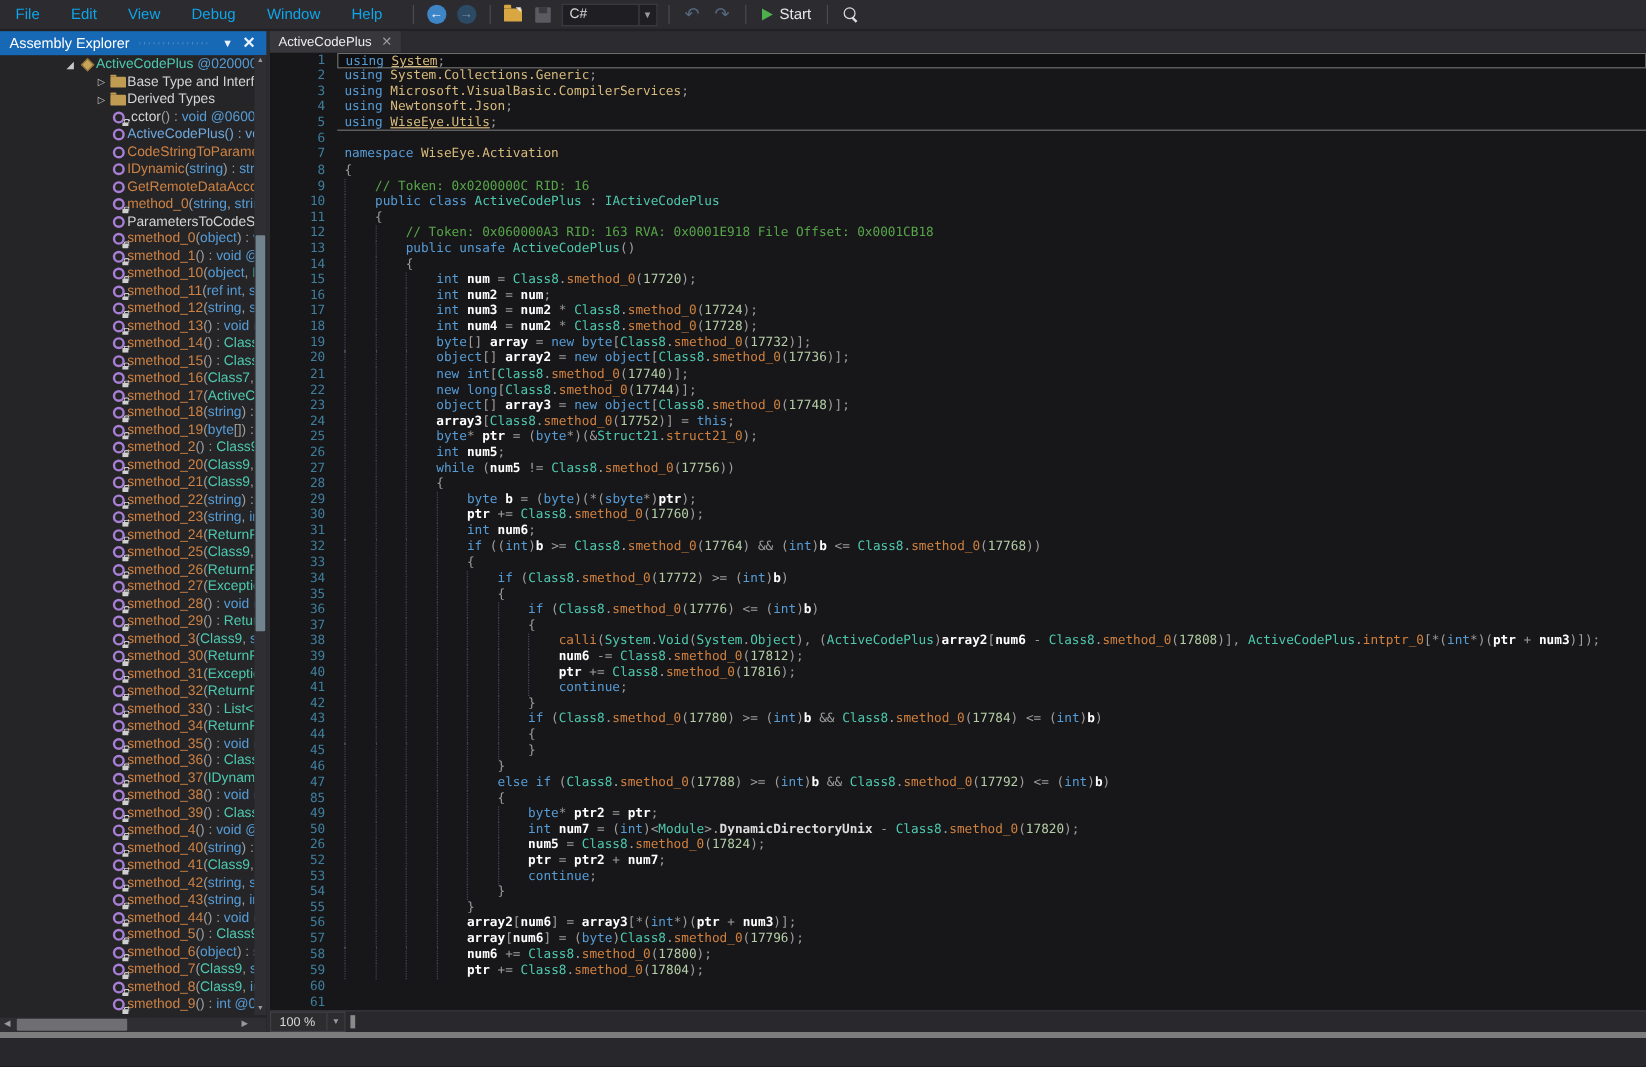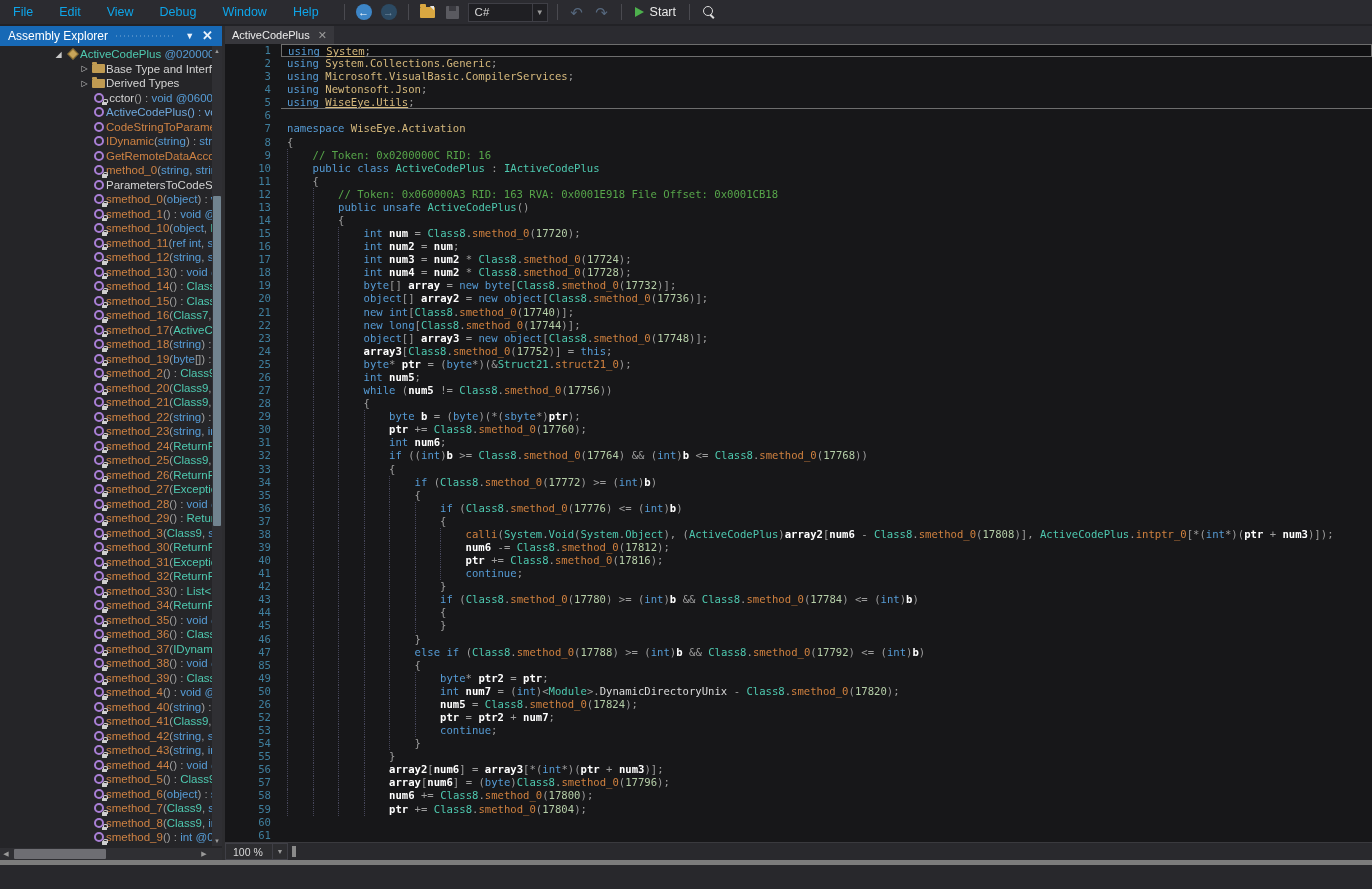--- a/index.html
+++ b/index.html
@@ -86,21 +86,21 @@
   .code-wrap{height:798px;background:#171719;display:flex;overflow:hidden;}
   .gutter{width:56px;flex:none;padding-right:10px;text-align:right;color:#3f7f9e;font-family:"DejaVu Sans Mono",monospace;font-size:10.6px;}
   .gutter div{height:13.08px;line-height:13.08px;}
   .code{flex:1;position:relative;font-family:"DejaVu Sans Mono",monospace;font-size:10.6px;color:#dcdcdc;min-width:0;}
   .code .ln{position:relative;height:13.08px;line-height:13.08px;white-space:pre;padding-left:6px;}
   .code .ln.caret{border:1px solid #6e6e6e;background:#101012;}
   .code .ln.uline{border-bottom:1px solid #6e6e6e;}
   .guide{position:absolute;top:0;bottom:0;border-left:1px dotted #46465a;}
   .tk-kw{color:#569cd6;} .tk-ns{color:#d7ba7d;} .tk-type{color:#4ec9b0;}
   .tk-meth{color:#d0813f;} .tk-loc{color:#ffffff;font-weight:bold;} .tk-num{color:#b5cea8;}
-  .tk-com{color:#57a64a;} .tk-pun{color:#9e9e9e;} .tk-txt{color:#dcdcdc;}
+  .tk-com{color:#57a64a;} .tk-pun{color:#9e9e9e;} .tk-txt{color:#dcdcdc;font-weight:bold;}
   .u{text-decoration:underline;}
 
   .editor-bottom{height:18px;background:#2d2d30;display:flex;align-items:stretch;border-top:1px solid #3a3a3e;}
   .zoom-box{display:flex;align-items:center;width:48px;border:1px solid #3f3f46;background:#2d2d30;color:#d8d8d8;font-size:10.5px;padding-left:7px;}
   .zoom-dd{width:15px;border:1px solid #3f3f46;border-left:none;color:#9a9a9a;font-size:7px;display:flex;align-items:center;justify-content:center;}
   .code-hscroll{flex:1;position:relative;background:#29292d;}
   .code-hscroll .thumb{position:absolute;left:4px;top:3px;width:4px;height:11px;background:#8a8a8a;}
 
   .bottom-strip{height:5px;background:#7c7c7c;}
 </style>

